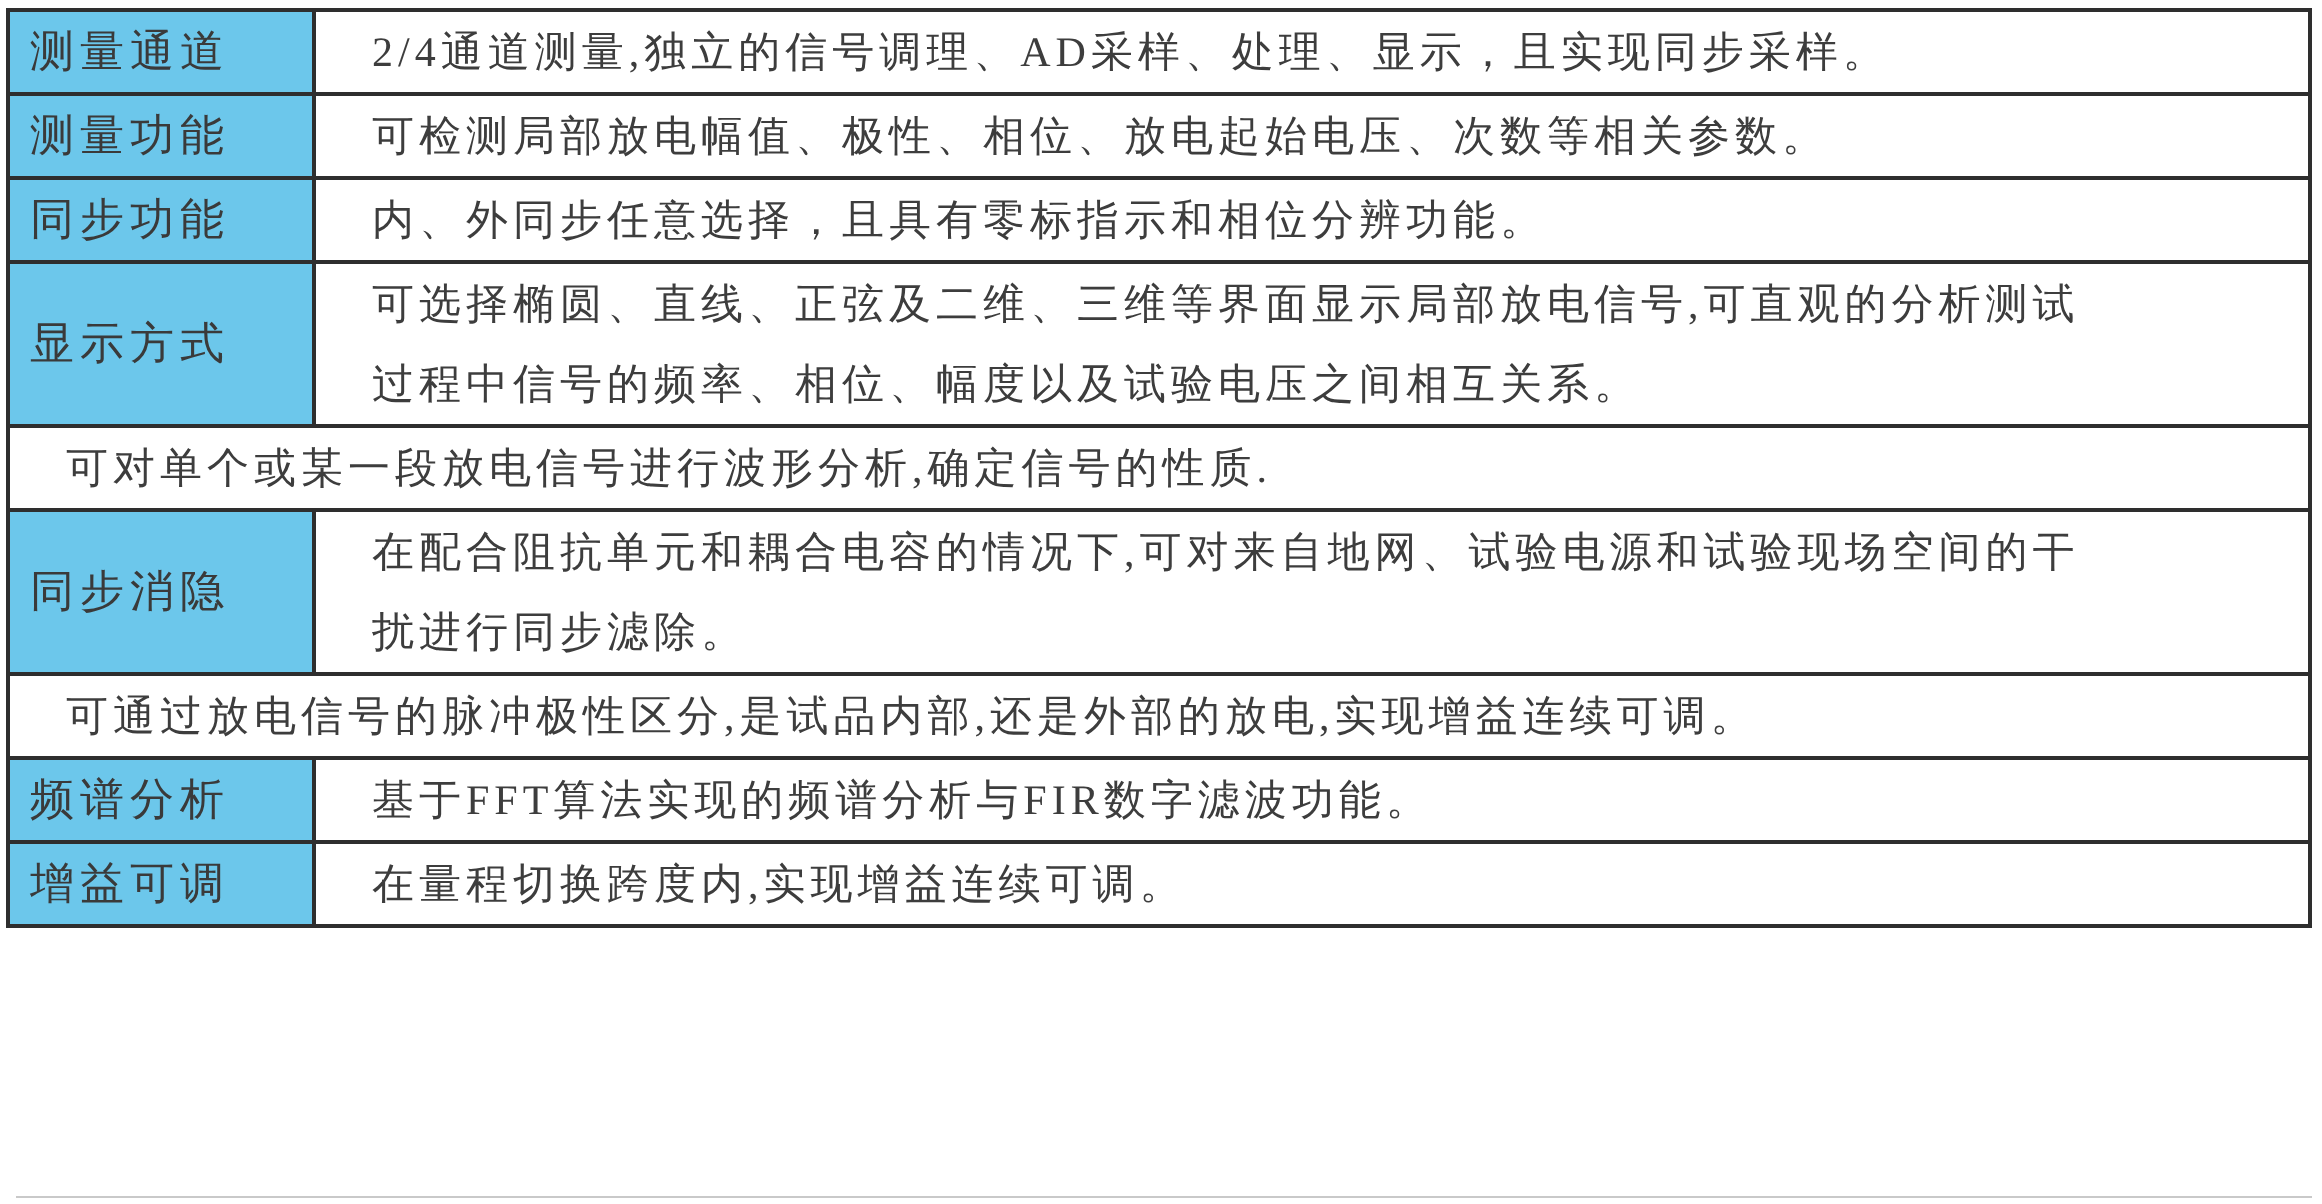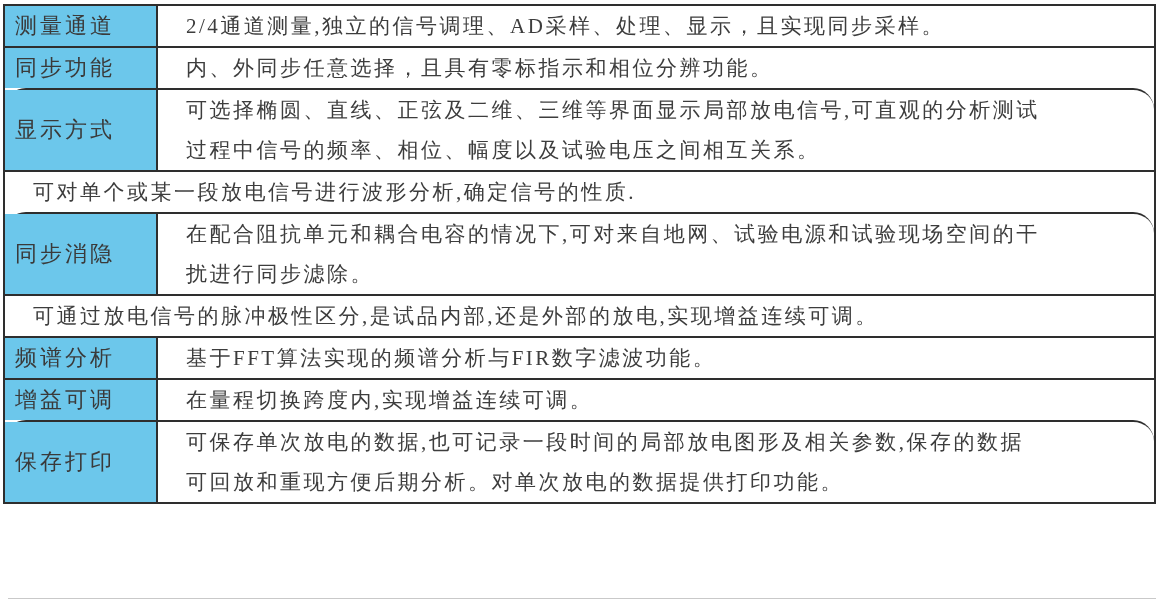--- a/index.html
+++ b/index.html
@@ -18,21 +18,21 @@
     border: 2px solid #2e2e2e;
     background: #ffffff;
   }
 
   .spec-row {
     display: flex;
     border-top: 2px solid #2e2e2e;
     min-height: 40px;
   }
   .spec-row:first-child { border-top: none; }
-  .spec-row.tall { min-height: 80px; border-radius: 21px; }
+  .spec-row.tall { min-height: 80px; }
 
   .label-cell {
     width: 153px;
     flex: 0 0 153px;
     background: #6cc7eb;
     border-right: 2px solid #2e2e2e;
     display: flex;
     align-items: center;
     padding-left: 10px;
     font-size: 22px;
@@ -67,20 +67,28 @@
 
   <div class="spec-row">
     <div class="label-cell">
         <span>测量通道</span>
       </div>
     <div class="value-cell">
         <span class="value-text">2/4通道测量,独立的信号调理、AD采样、处理、显示，且实现同步采样。</span>
       </div>
   </div>
 
+  <div class="spec-row">
+    <div class="label-cell">
+        <span>测量功能</span>
+      </div>
+    <div class="value-cell">
+        <span class="value-text">可检测局部放电幅值、极性、相位、放电起始电压、次数等相关参数。</span>
+      </div>
+  </div>
 
   <div class="spec-row">
     <div class="label-cell">
         <span>同步功能</span>
       </div>
     <div class="value-cell">
         <span class="value-text">内、外同步任意选择，且具有零标指示和相位分辨功能。</span>
       </div>
   </div>
 
@@ -128,25 +136,16 @@
 
   <div class="spec-row">
     <div class="label-cell">
         <span>增益可调</span>
       </div>
     <div class="value-cell">
         <span class="value-text">在量程切换跨度内,实现增益连续可调。</span>
       </div>
   </div>
 
-  <div class="spec-row tall">
-    <div class="label-cell">
-        <span>保存打印</span>
-      </div>
-    <div class="value-cell">
-        <span class="value-text">可保存单次放电的数据,也可记录一段时间的局部放电图形及相关参数,保存的数据
-可回放和重现方便后期分析。对单次放电的数据提供打印功能。</span>
-      </div>
-  </div>
 
 </div>
 
 <div class="shadow-line"></div>
 
 </body></html>

